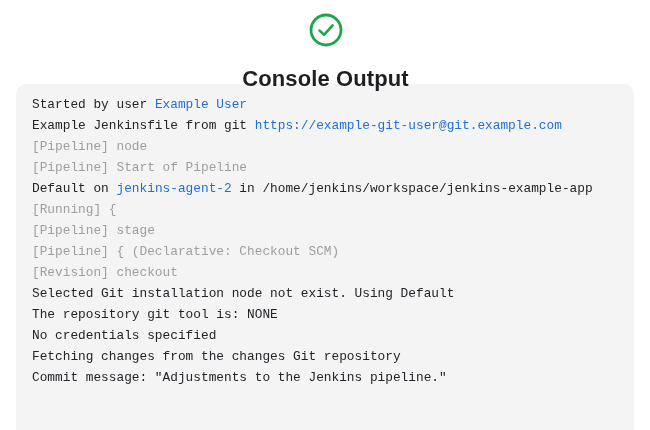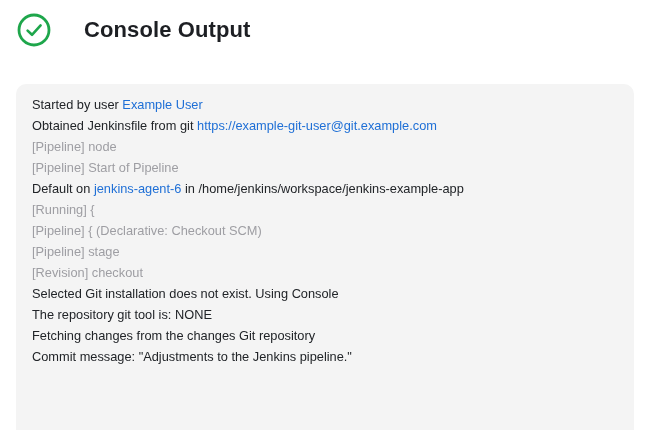--- a/index.html
+++ b/index.html
@@ -15,44 +15,45 @@
     padding: 0;
     width: 650px;
     height: 430px;
     overflow: hidden;
     background: #ffffff;
     font-family: "Liberation Sans", sans-serif;
   }
   .header {
     display: flex;
     align-items: center;
-    gap: 33px;
+    gap: 19px;
     padding: 13px 16px 0 17px;
     height: 47px;
+    flex-direction: column;
   }
   .status-icon {
     width: 34px;
     height: 34px;
     flex: 0 0 auto;
   }
   .page-title {
     font-size: 22px;
     font-weight: 700;
     color: #1d1f23;
     letter-spacing: 0.1px;
   }
   .console-box {
     margin: 37px 16px 0 16px;
     background: var(--console-background);
     border-radius: 10px;
     padding: 10px 16px;
     height: 380px;
   }
   .log-line {
-    font-family: Liberation Sans, sans-serif;
+    font-family: Liberation Mono, monospace;
     font-size: 12.8px;
     line-height: 21px;
     white-space: pre;
     color: var(--text);
   }
   .seg-plain { color: var(--text); }
   .seg-muted { color: var(--muted); }
   .seg-link, a.seg-link {
     color: var(--link);
     text-decoration: none;
@@ -65,25 +66,26 @@
 <div class="header">
   <svg class="status-icon" viewBox="0 0 34 34" aria-hidden="true">
     <circle cx="17" cy="17" r="15" fill="none" stroke="#1ea64b" stroke-width="2.8"></circle>
     <path d="M10.6 17.6 L15 21.8 L23.6 12.4" fill="none" stroke="#1ea64b" stroke-width="2.6" stroke-linecap="round" stroke-linejoin="round"></path>
   </svg>
   <span class="page-title">Console Output</span>
 </div>
 
 <div class="console-box">
     <div class="log-line"><span class="seg-plain">Started by user </span><a class="seg-link" href="#">Example User</a></div>
-    <div class="log-line"><span class="seg-plain">Obtained Jenkinsfile from git </span><a class="seg-link" href="#">https://example-git-user@git.example.com</a></div>
+    <div class="log-line"><span class="seg-plain">Example Jenkinsfile from git </span><a class="seg-link" href="#">https://example-git-user@git.example.com</a></div>
     <div class="log-line"><span class="seg-muted">[Pipeline] node</span></div>
     <div class="log-line"><span class="seg-muted">[Pipeline] Start of Pipeline</span></div>
-    <div class="log-line"><span class="seg-plain">Default on </span><a class="seg-link" href="#">jenkins-agent-6</a><span class="seg-plain"> in /home/jenkins/workspace/jenkins-example-app</span></div>
+    <div class="log-line"><span class="seg-plain">Default on </span><a class="seg-link" href="#">jenkins-agent-2</a><span class="seg-plain"> in /home/jenkins/workspace/jenkins-example-app</span></div>
     <div class="log-line"><span class="seg-muted">[Running] {</span></div>
+    <div class="log-line"><span class="seg-muted">[Pipeline] stage</span></div>
     <div class="log-line"><span class="seg-muted">[Pipeline] { (Declarative: Checkout SCM)</span></div>
-    <div class="log-line"><span class="seg-muted">[Pipeline] stage</span></div>
     <div class="log-line"><span class="seg-muted">[Revision] checkout</span></div>
-    <div class="log-line"><span class="seg-plain">Selected Git installation does not exist. Using Console</span></div>
+    <div class="log-line"><span class="seg-plain">Selected Git installation node not exist. Using Default</span></div>
     <div class="log-line"><span class="seg-plain">The repository git tool is: NONE</span></div>
+    <div class="log-line"><span class="seg-plain">No credentials specified</span></div>
     <div class="log-line"><span class="seg-plain">Fetching changes from the changes Git repository</span></div>
     <div class="log-line"><span class="seg-plain">Commit message: "Adjustments to the Jenkins pipeline."</span></div>
   </div>
 
 </body></html>

